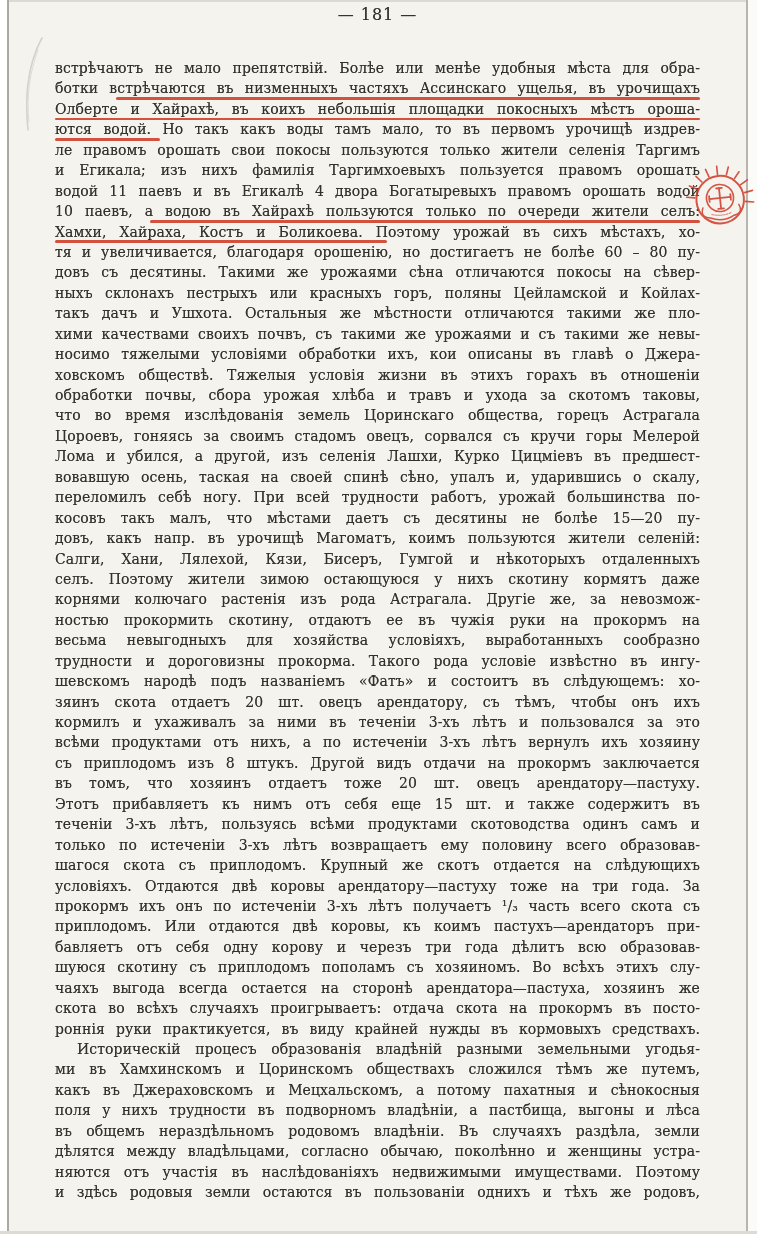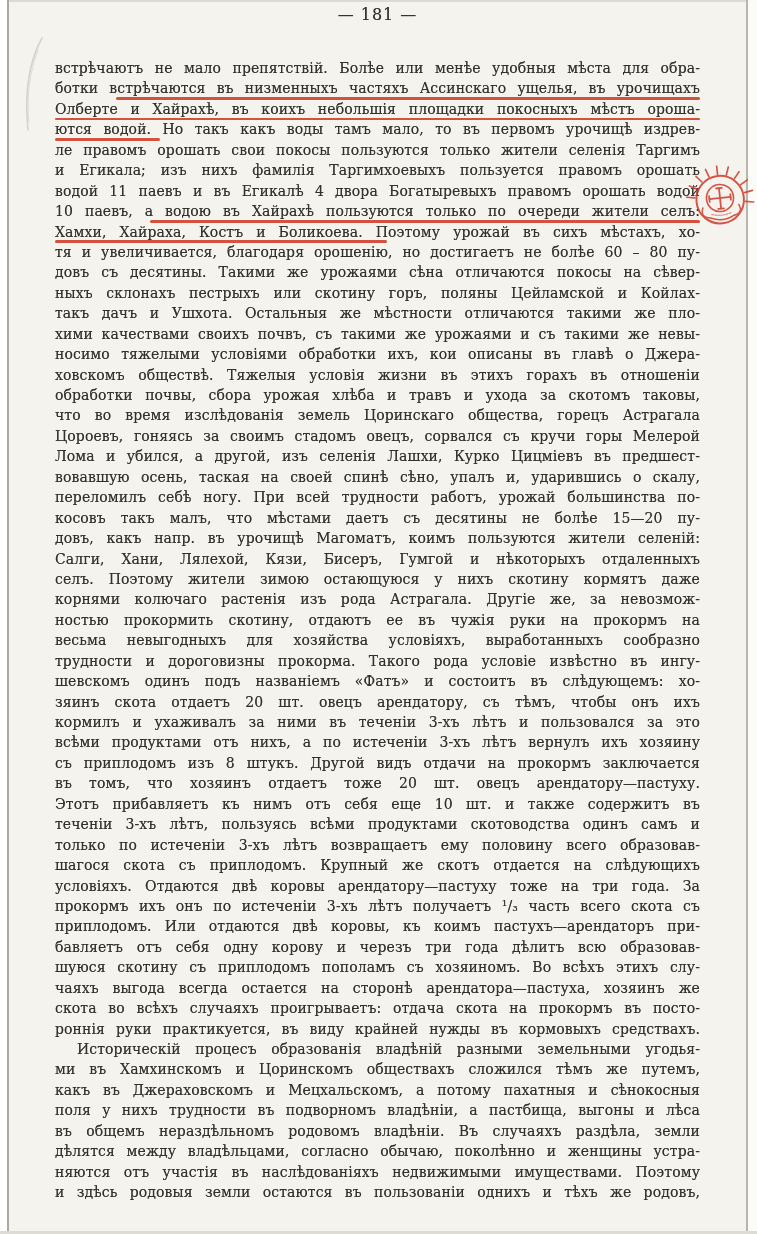--- a/index.html
+++ b/index.html
@@ -81,46 +81,46 @@
       <div class="tl">ботки встрѣчаются въ низменныхъ частяхъ Ассинскаго ущелья, въ урочищахъ<i class="redline" style="left: 9.5%; width: 90.5%; background: rgb(207, 58, 36);"></i></div>
       <div class="tl">Олберте и Хайрахѣ, въ коихъ небольшія площадки покосныхъ мѣстъ ороша-<i class="redline" style="left: 0%; width: 100%; background: rgb(207, 58, 36);"></i></div>
       <div class="tl">ются водой. Но такъ какъ воды тамъ мало, то въ первомъ урочищѣ издрев-<i class="redline" style="left: 0%; width: 16.3%; background: rgb(207, 58, 36);"></i></div>
       <div class="tl">ле правомъ орошать свои покосы пользуются только жители селенія Таргимъ</div>
       <div class="tl">и Егикала; изъ нихъ фамилія Таргимхоевыхъ пользуется правомъ орошать</div>
       <div class="tl">водой 11 паевъ и въ Егикалѣ 4 двора Богатыревыхъ правомъ орошать водой</div>
       <div class="tl">10 паевъ, а водою въ Хайрахѣ пользуются только по очереди жители селъ:<i class="redline" style="left: 14.7%; width: 85.3%; background: rgb(207, 58, 36);"></i></div>
       <div class="tl">Хамхи, Хайраха, Костъ и Боликоева. Поэтому урожай въ сихъ мѣстахъ, хо-<i class="redline" style="left: 0%; width: 51.5%; background: rgb(207, 58, 36);"></i></div>
       <div class="tl">тя и увеличивается, благодаря орошенію, но достигаетъ не болѣе 60 – 80 пу-</div>
       <div class="tl">довъ съ десятины.  Такими же урожаями сѣна отличаются покосы на сѣвер-</div>
-      <div class="tl">ныхъ склонахъ пестрыхъ или скотину горъ, поляны Цейламской и Койлах-</div>
+      <div class="tl">ныхъ склонахъ пестрыхъ или красныхъ горъ, поляны Цейламской и Койлах-</div>
       <div class="tl">такъ дачъ и Ушхота.  Остальныя же мѣстности отличаются такими же пло-</div>
       <div class="tl">хими качествами своихъ почвъ, съ такими же урожаями и съ такими же невы-</div>
       <div class="tl">носимо тяжелыми условіями обработки ихъ, кои описаны въ главѣ о Джера-</div>
       <div class="tl">ховскомъ обществѣ. Тяжелыя условія жизни въ этихъ горахъ  въ отношеніи</div>
       <div class="tl">обработки почвы,  сбора урожая хлѣба и травъ и ухода за скотомъ таковы,</div>
       <div class="tl">что  во время изслѣдованія земель Цоринскаго общества,  горецъ Астрагала</div>
       <div class="tl">Цороевъ, гоняясь за своимъ стадомъ овецъ, сорвался съ кручи горы Мелерой</div>
       <div class="tl">Лома и убился, а другой, изъ селенія Лашхи, Курко Цицміевъ въ предшест-</div>
       <div class="tl">вовавшую осень, таская на своей спинѣ сѣно,  упалъ и, ударившись о скалу,</div>
       <div class="tl">переломилъ себѣ ногу. При всей трудности работъ, урожай большинства по-</div>
       <div class="tl">косовъ такъ  малъ,  что мѣстами даетъ  съ десятины  не болѣе 15—20 пу-</div>
       <div class="tl">довъ, какъ напр. въ урочищѣ Магоматъ,  коимъ пользуются жители селеній:</div>
       <div class="tl">Салги,  Хани, Лялехой,  Кязи, Бисеръ,  Гумгой и нѣкоторыхъ  отдаленныхъ</div>
       <div class="tl">селъ.  Поэтому  жители зимою остающуюся у нихъ  скотину  кормятъ даже</div>
       <div class="tl">корнями  колючаго растенія  изъ рода Астрагала.  Другіе же,  за невозмож-</div>
       <div class="tl">ностью прокормить скотину,  отдаютъ ее  въ чужія руки  на прокормъ  на</div>
       <div class="tl">весьма  невыгодныхъ  для хозяйства  условіяхъ,  выработанныхъ  сообразно</div>
       <div class="tl">трудности и дороговизны прокорма. Такого рода условіе  извѣстно въ  ингу-</div>
-      <div class="tl">шевскомъ одинъ подъ названіемъ «Фатъ» и состоитъ въ  слѣдующемъ:  хо-</div>
+      <div class="tl">шевскомъ народѣ подъ названіемъ «Фатъ» и состоитъ въ  слѣдующемъ:  хо-</div>
       <div class="tl">зяинъ скота отдаетъ  20 шт. овецъ  арендатору,  съ тѣмъ, чтобы  онъ  ихъ</div>
       <div class="tl">кормилъ и ухаживалъ за ними въ теченіи 3-хъ  лѣтъ и пользовался за  это</div>
       <div class="tl">всѣми продуктами отъ нихъ, а по истеченіи 3-хъ лѣтъ вернулъ ихъ  хозяину</div>
       <div class="tl">съ приплодомъ изъ 8 штукъ. Другой видъ отдачи на прокормъ заключается</div>
       <div class="tl">въ томъ, что хозяинъ отдаетъ  тоже  20 шт.  овецъ  арендатору—пастуху.</div>
-      <div class="tl">Этотъ  прибавляетъ  къ  нимъ отъ  себя еще 10 шт. и также  содержитъ  въ</div>
+      <div class="tl">Этотъ  прибавляетъ  къ  нимъ отъ  себя еще 15 шт. и также  содержитъ  въ</div>
       <div class="tl">теченіи 3-хъ  лѣтъ,  пользуясь всѣми  продуктами скотоводства  одинъ  самъ и</div>
       <div class="tl">только по истеченіи 3-хъ лѣтъ возвращаетъ ему половину всего  образовав-</div>
       <div class="tl">шагося скота съ приплодомъ. Крупный же скотъ  отдается на  слѣдующихъ</div>
       <div class="tl">условіяхъ. Отдаются двѣ коровы арендатору—пастуху тоже на три года. За</div>
       <div class="tl">прокормъ ихъ онъ по истеченіи 3-хъ лѣтъ получаетъ ¹/₃ часть всего скота съ</div>
       <div class="tl">приплодомъ. Или отдаются двѣ коровы, къ коимъ пастухъ—арендаторъ  при-</div>
       <div class="tl">бавляетъ отъ себя одну корову и черезъ три  года дѣлитъ всю  образовав-</div>
       <div class="tl">шуюся скотину съ приплодомъ пополамъ съ хозяиномъ. Во всѣхъ этихъ слу-</div>
       <div class="tl">чаяхъ выгода всегда остается на сторонѣ арендатора—пастуха, хозяинъ же</div>
       <div class="tl">скота во всѣхъ случаяхъ проигрываетъ: отдача скота на прокормъ въ посто-</div>

